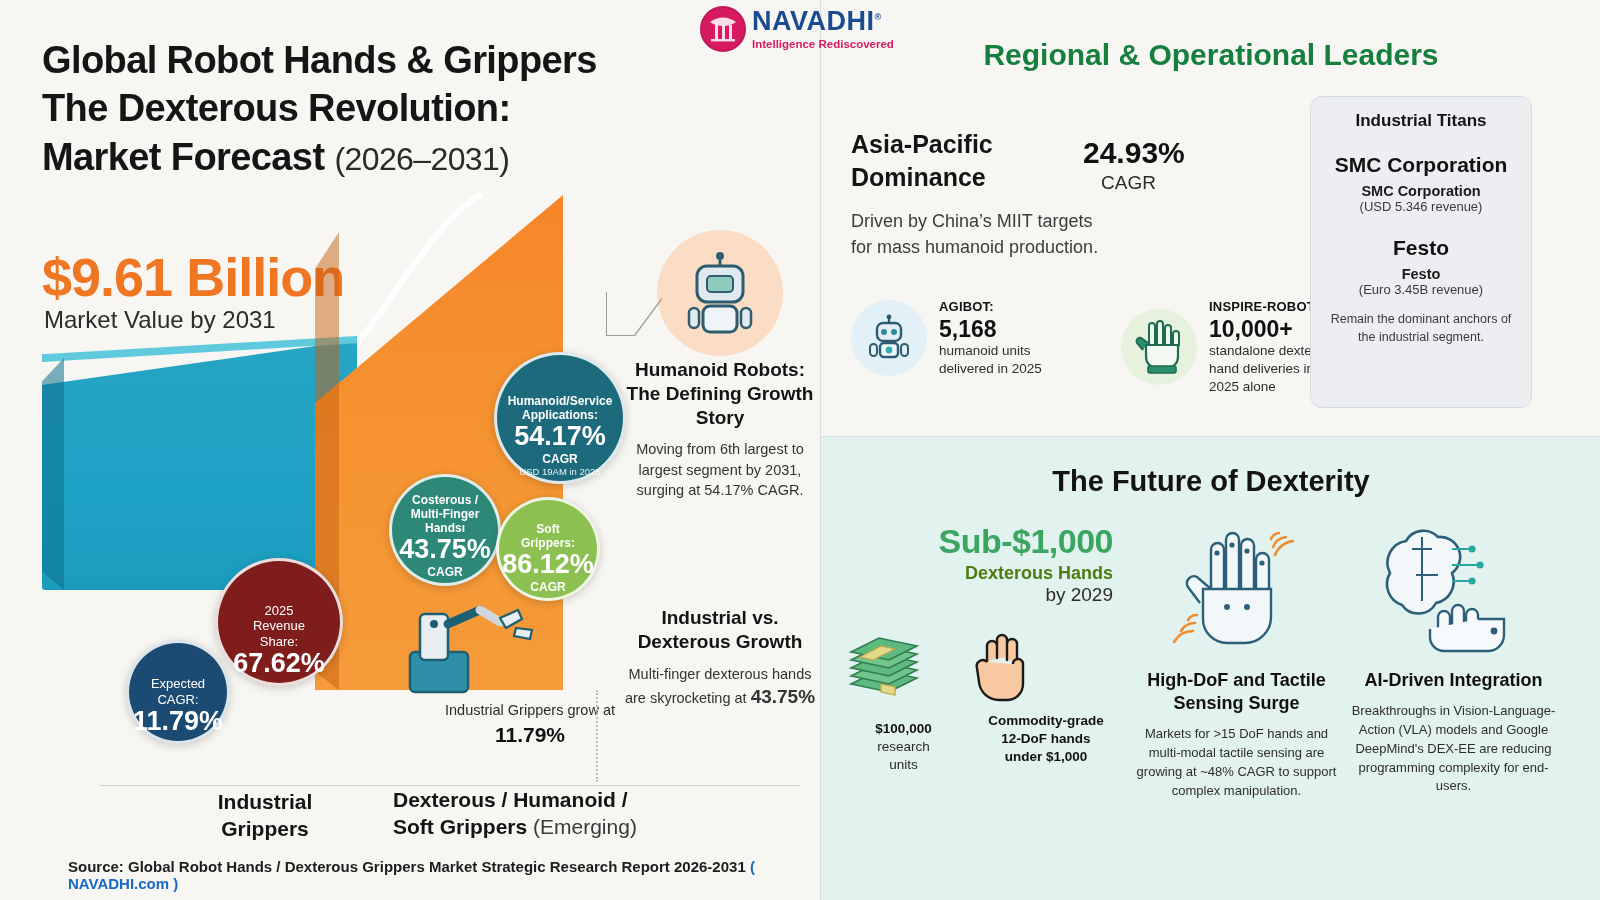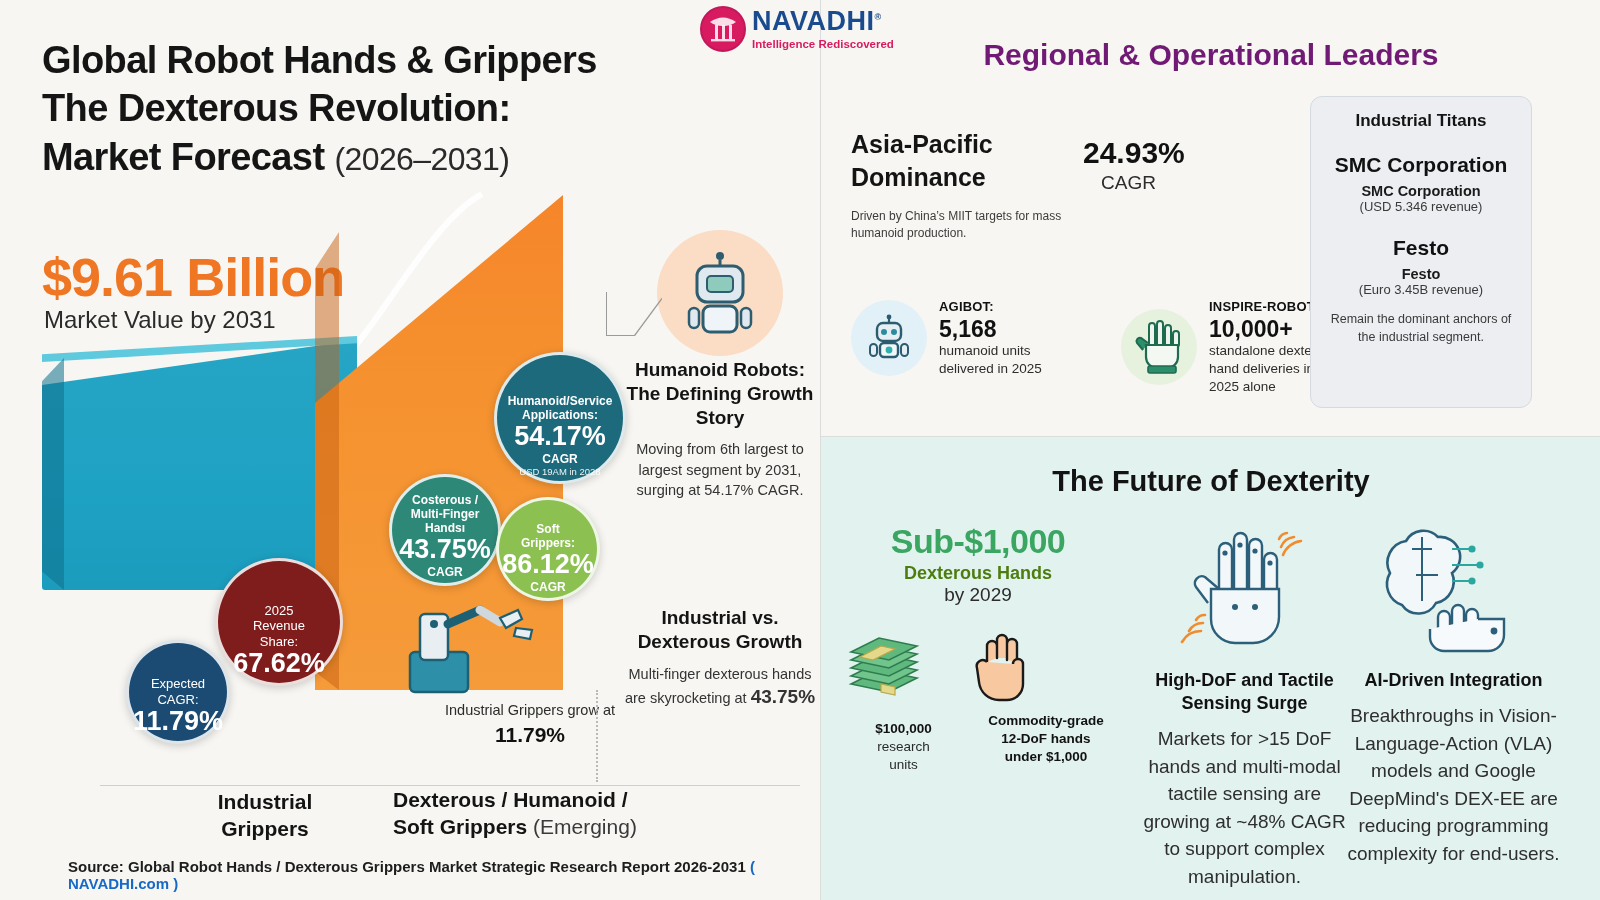--- a/index.html
+++ b/index.html
@@ -138,29 +138,29 @@
   .logo-reg { font-size: 9px; vertical-align: super; }
   .logo-tag { font-size: 11.5px; color: #d81b60; font-weight: bold; margin-top: 1px; }
 
   
   .rt-panel {
     position: absolute; left: 820px; top: 0; width: 780px; height: 436px;
     background: #f7f6f2; border-left: 1px solid #dcdcdc;
   }
   .rt-title {
     position: absolute; left: 0; top: 38px; width: 780px; text-align: center;
-    font-size: 30px; font-weight: bold; color: #701a75;
+    font-size: 30px; font-weight: bold; color: #15803d;
   }
   .apac-head {
     position: absolute; left: 30px; top: 128px;
     font-size: 25px; font-weight: bold; color: #141414; line-height: 1.3;
   }
   .apac-sub {
     position: absolute; left: 30px; top: 208px; width: 260px;
-    font-size: 12px; color: #3c3c3c; line-height: 1.45;
+    font-size: 18px; color: #3c3c3c; line-height: 1.45;
   }
   .cagr-big {
     position: absolute; left: 262px; top: 136px;
     font-size: 30px; font-weight: bold; color: #111;
   }
   .cagr-lab {
     position: absolute; left: 280px; top: 172px;
     font-size: 19px; color: #2c2c2c;
   }
 
@@ -191,38 +191,38 @@
   
   .rb-panel {
     position: absolute; left: 820px; top: 436px; width: 780px; height: 464px;
     background: #e2f2ef; border-left: 1px solid #dcdcdc; border-top: 1px solid #dcdcdc;
   }
   .rb-title {
     position: absolute; left: 0; top: 28px; width: 780px; text-align: center;
     font-size: 29px; font-weight: bold; color: #131313;
   }
   .sub1000 {
-    position: absolute; left: 22px; top: 85px; width: 270px; text-align: center;
+    position: absolute; left: 22px; top: 85px; width: 270px; text-align: right;
   }
   .sub1000-big { font-size: 34px; font-weight: bold; color: #3aa661; letter-spacing: -.5px; }
   .sub1000-m { font-size: 18px; font-weight: bold; color: #4d7c0f; margin-top: 2px; }
   .sub1000-s { font-size: 19px; color: #2c2c2c; }
 
   .money-col { position: absolute; left: 20px; top: 195px; width: 125px; text-align: center; }
   .hand-col  { position: absolute; left: 150px; top: 195px; width: 150px; text-align: center; }
   .icon-big { font-size: 52px; line-height: 1; }
   .mini-cap { font-size: 13.5px; color: #2a2a2a; line-height: 1.35; margin-top: 8px; }
   .mini-cap b { font-weight: bold; color: #111; }
 
   .feat { position: absolute; width: 215px; text-align: center; }
-  .feat-1 { left: 316px; top: 82px; }
+  .feat-1 { left: 308px; top: 82px; }
   .feat-2 { left: 525px; top: 82px; }
   .feat-ico { font-size: 60px; line-height: 1.05; height: 150px; display:flex; align-items:center; justify-content:center; }
   .feat-h { font-size: 18px; font-weight: bold; color: #111; line-height: 1.28; }
-  .feat-p { font-size: 19px; color: #2e2e2e; line-height: 1.45; margin-top: 10px; }
+  .feat-p { font-size: 13px; color: #2e2e2e; line-height: 1.45; margin-top: 10px; }
 
   svg { display: block; }
 </style>
 </head>
 <body>
 
 <div id="root">
 
   <div class="left-panel">
 

